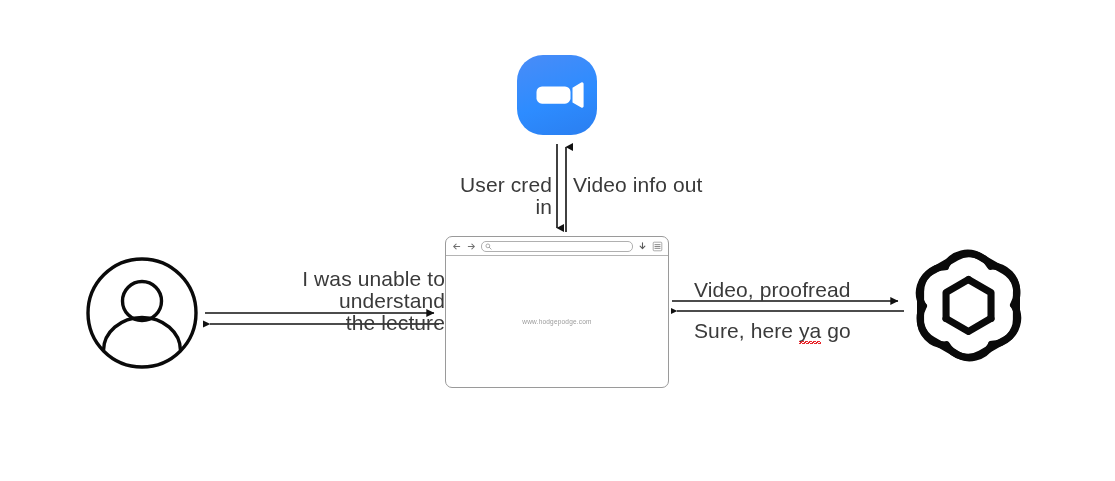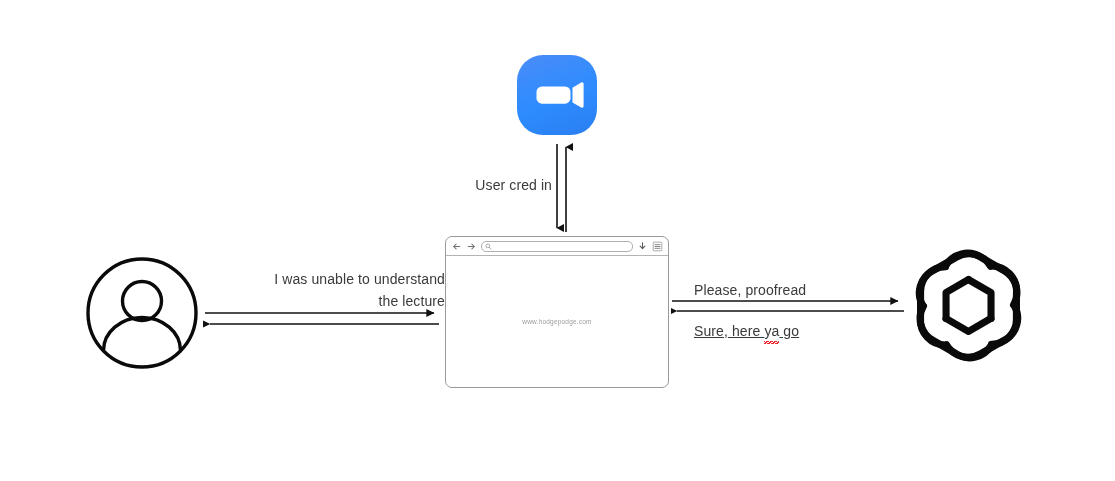--- a/index.html
+++ b/index.html
@@ -40,21 +40,21 @@
   
   #vertical-arrows {
     left: 535px;
     top: 140px;
     width: 60px;
     height: 100px;
   }
 
   .label {
     color: #3a3a3a;
-    font-size: 14px;
+    font-size: 21px;
     font-weight: 400;
     letter-spacing: .1px;
     line-height: 22px;
     white-space: pre-line;
   }
 
   #label-user-cred {
     left: 452px;
     top: 174px;
     text-align: right;
@@ -160,21 +160,20 @@
     left: 694px;
     top: 279px;
     width: 200px;
     text-align: left;
   }
   #label-sure-here {
     left: 694px;
     top: 320px;
     width: 210px;
     text-align: left;
-    text-decoration: underline;
   }
   .misspelled {
     position: relative;
     display: inline-block;
   }
   .misspelled::after {
     content: "";
     position: absolute;
     left: 0;
     right: 0;
@@ -207,20 +206,21 @@
         <path d="M0.5,8 L8.5,8 L4.5,0.5 z" fill="#111111"></path>
       </marker>
     </defs>
 
     <line x1="22" y1="4" x2="22" y2="88" stroke="#111111" stroke-width="1.6" marker-end="url(#arrow-down)"></line>
 
     <line x1="31" y1="92" x2="31" y2="7" stroke="#111111" stroke-width="1.6" marker-end="url(#arrow-up)"></line>
   </svg>
 
   <div id="label-user-cred" class="abs label">User cred in</div>
+  <div id="label-video-info" class="abs label">Video info out</div>
 
   <svg id="user-avatar" class="abs" width="114" height="114" viewBox="0 0 114 114">
     <circle cx="57" cy="57" r="54" fill="none" stroke="#0a0a0a" stroke-width="3.4"></circle>
     <circle cx="57" cy="45" r="19.5" fill="none" stroke="#0a0a0a" stroke-width="3.4"></circle>
     <path d="M18.5 94.5 a38.5 33 0 0 1 77 0" fill="none" stroke="#0a0a0a" stroke-width="3.4"></path>
   </svg>
 
   <div id="browser-window" class="abs">
     <div id="browser-toolbar">
       <svg class="navicon" viewBox="0 0 12 12">
@@ -289,17 +289,17 @@
         <path d="M0.5,0.6 L8.6,4.5 L0.5,8.4 z" fill="#111111"></path>
       </marker>
       <marker id="arrow-left-r" markerWidth="9" markerHeight="9" refX="0.8" refY="4.5" orient="auto" markerUnits="userSpaceOnUse">
         <path d="M8.5,0.6 L0.4,4.5 L8.5,8.4 z" fill="#111111"></path>
       </marker>
     </defs>
     <line x1="1" y1="5" x2="227" y2="5" stroke="#111111" stroke-width="1.6" marker-end="url(#arrow-right-r)"></line>
     <line x1="233" y1="15" x2="6" y2="15" stroke="#111111" stroke-width="1.6" marker-end="url(#arrow-left-r)"></line>
   </svg>
 
-  <div id="label-please-proofread" class="abs label">Please, proofread</div>
+  <div id="label-please-proofread" class="abs label">Video, proofread</div>
 
   <div id="label-sure-here" class="abs label"><span>Sure, here </span><span class="misspelled">ya</span><span> go</span></div>
 
 </div>
 
 </body></html>

